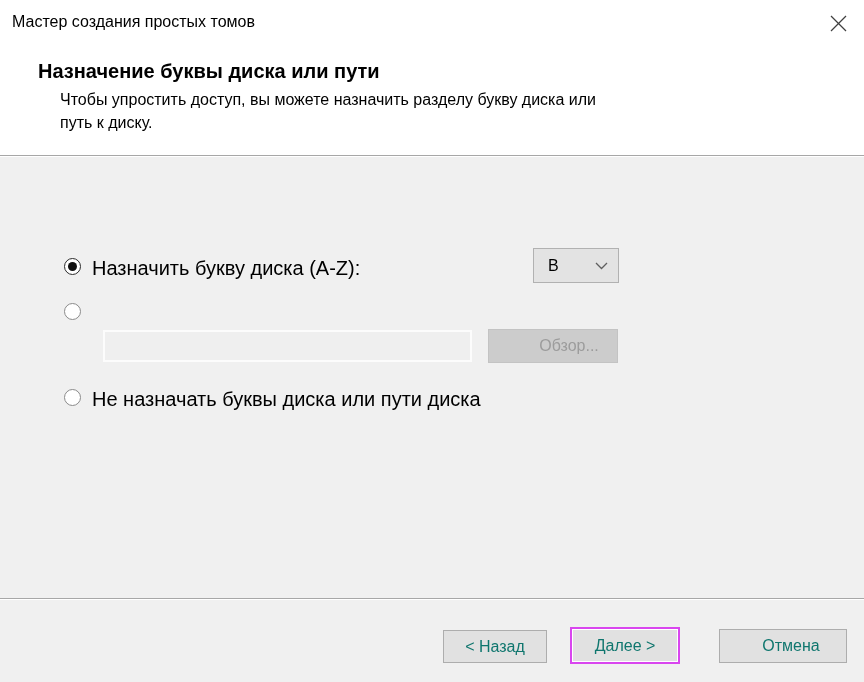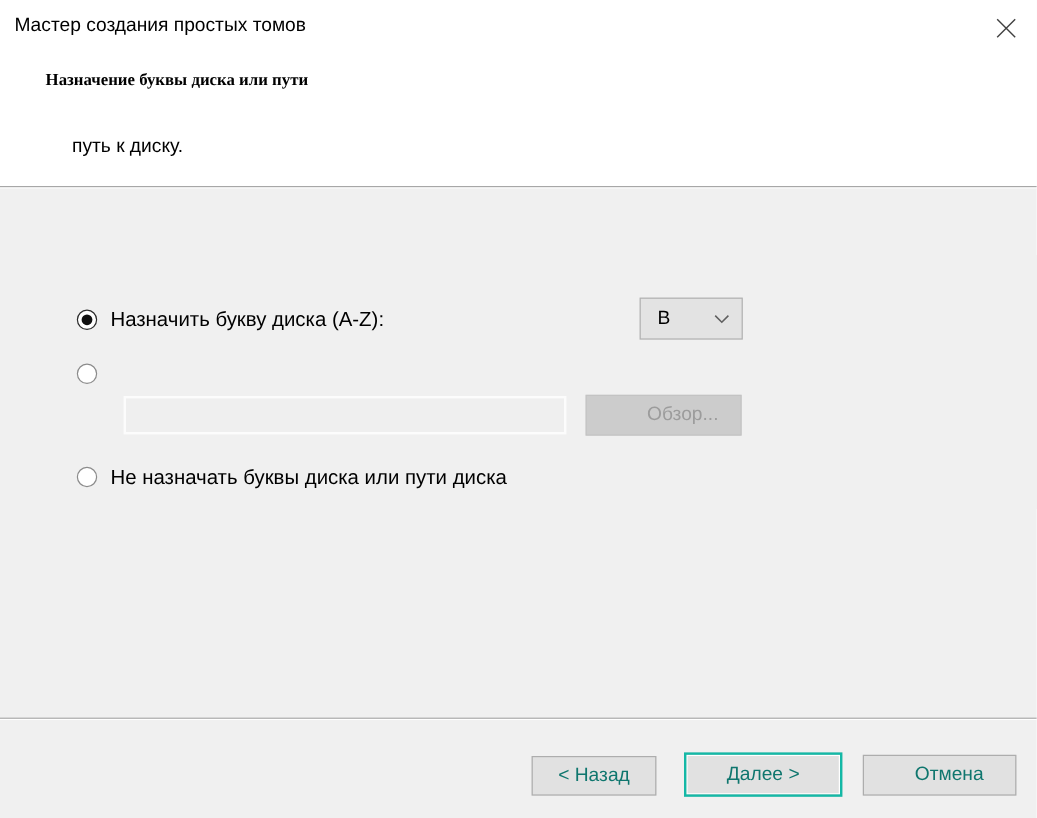--- a/index.html
+++ b/index.html
@@ -20,21 +20,21 @@
   }
   .close-btn {
     position: absolute; left: 822px; top: 8px; width: 32px; height: 30px;
     background: transparent; border: none; display: flex;
     align-items: center; justify-content: center; cursor: pointer;
   }
 
   
   .page-title {
     position: absolute; left: 38px; top: 60px;
-    font-size: 14px; font-weight: bold; white-space: nowrap; font-family: Liberation Serif, serif;
+    font-size: 20px; font-weight: bold; white-space: nowrap;
   }
   .page-desc {
     position: absolute; left: 60px; top: 88px;
     font-size: 16px; line-height: 23px;
   }
 
   
   .divider {
     position: absolute; left: 0; width: 864px; height: 2px;
     background: #ffffff; border-top: 1px solid #a7a7a7;
@@ -53,21 +53,21 @@
     position: absolute; width: 17px; height: 17px; border-radius: 50%;
     background: #ffffff; border: 1px solid #8b8b8b; cursor: pointer;
   }
   .radio.selected { border-color: #2b2b2b; }
   .radio .dot {
     display: none; position: absolute; left: 3px; top: 3px;
     width: 9px; height: 9px; border-radius: 50%; background: #101010;
   }
   .radio.selected .dot { display: block; }
   .radio-label {
-    position: absolute; font-size: 17px; white-space: nowrap; cursor: default;
+    position: absolute; font-size: 20px; white-space: nowrap; cursor: default;
   }
   .r1 { left: 64px; top: 258px; }
   .r1-label { left: 92px; top: 257px; }
   .r2 { left: 64px; top: 303px; }
   .r2-label { left: 92px; top: 302px; }
   .r3 { left: 64px; top: 389px; }
   .r3-label { left: 92px; top: 388px; }
 
   
   .combo {
@@ -92,41 +92,41 @@
     display: flex; align-items: center; justify-content: center;
   }
   .btn-browse {
     left: 488px; top: 329px; width: 130px; height: 34px;
     background: #cccccc; border: 1px solid #c3c3c3; color: #9c9c9c;
     cursor: default;
     padding-left: 32px;
   }
   .btn-back   { left: 443px; top: 630px; width: 104px; height: 33px; }
   .btn-next   {
-    left: 570px; top: 627px; width: 132px; height: 37px;
-    border: 2px solid #14b8a6; box-shadow: inset 0 0 0 1px #ffffff;
+    left: 570px; top: 627px; width: 110px; height: 37px;
+    border: 2px solid #d946ef; box-shadow: inset 0 0 0 1px #ffffff;
   }
   .btn-cancel { left: 719px; top: 629px; width: 128px; height: 34px; padding-left: 16px; }
 </style>
 </head>
 <body>
 
 <div class="window">
 
   <span class="win-title">Мастер создания простых томов</span>
   <button class="close-btn" aria-label="close">
     <svg width="17" height="17" viewBox="0 0 17 17">
       <line x1="1" y1="1" x2="16" y2="16" stroke="#404040" stroke-width="1.2"></line>
       <line x1="16" y1="1" x2="1" y2="16" stroke="#404040" stroke-width="1.2"></line>
     </svg>
   </button>
 
   <div class="page-title">Назначение буквы диска или пути</div>
   <div class="page-desc">
-    <br>
+    <span>Чтобы упростить доступ, вы можете назначить разделу букву диска или</span><br>
     <span>путь к диску.</span>
   </div>
 
   <div class="divider top"></div>
   <div class="content-bg"></div>
   <div class="divider bottom"></div>
 
   <div class="radio selected r1" role="radio" aria-checked="true">
     <span class="dot"></span>
   </div>

